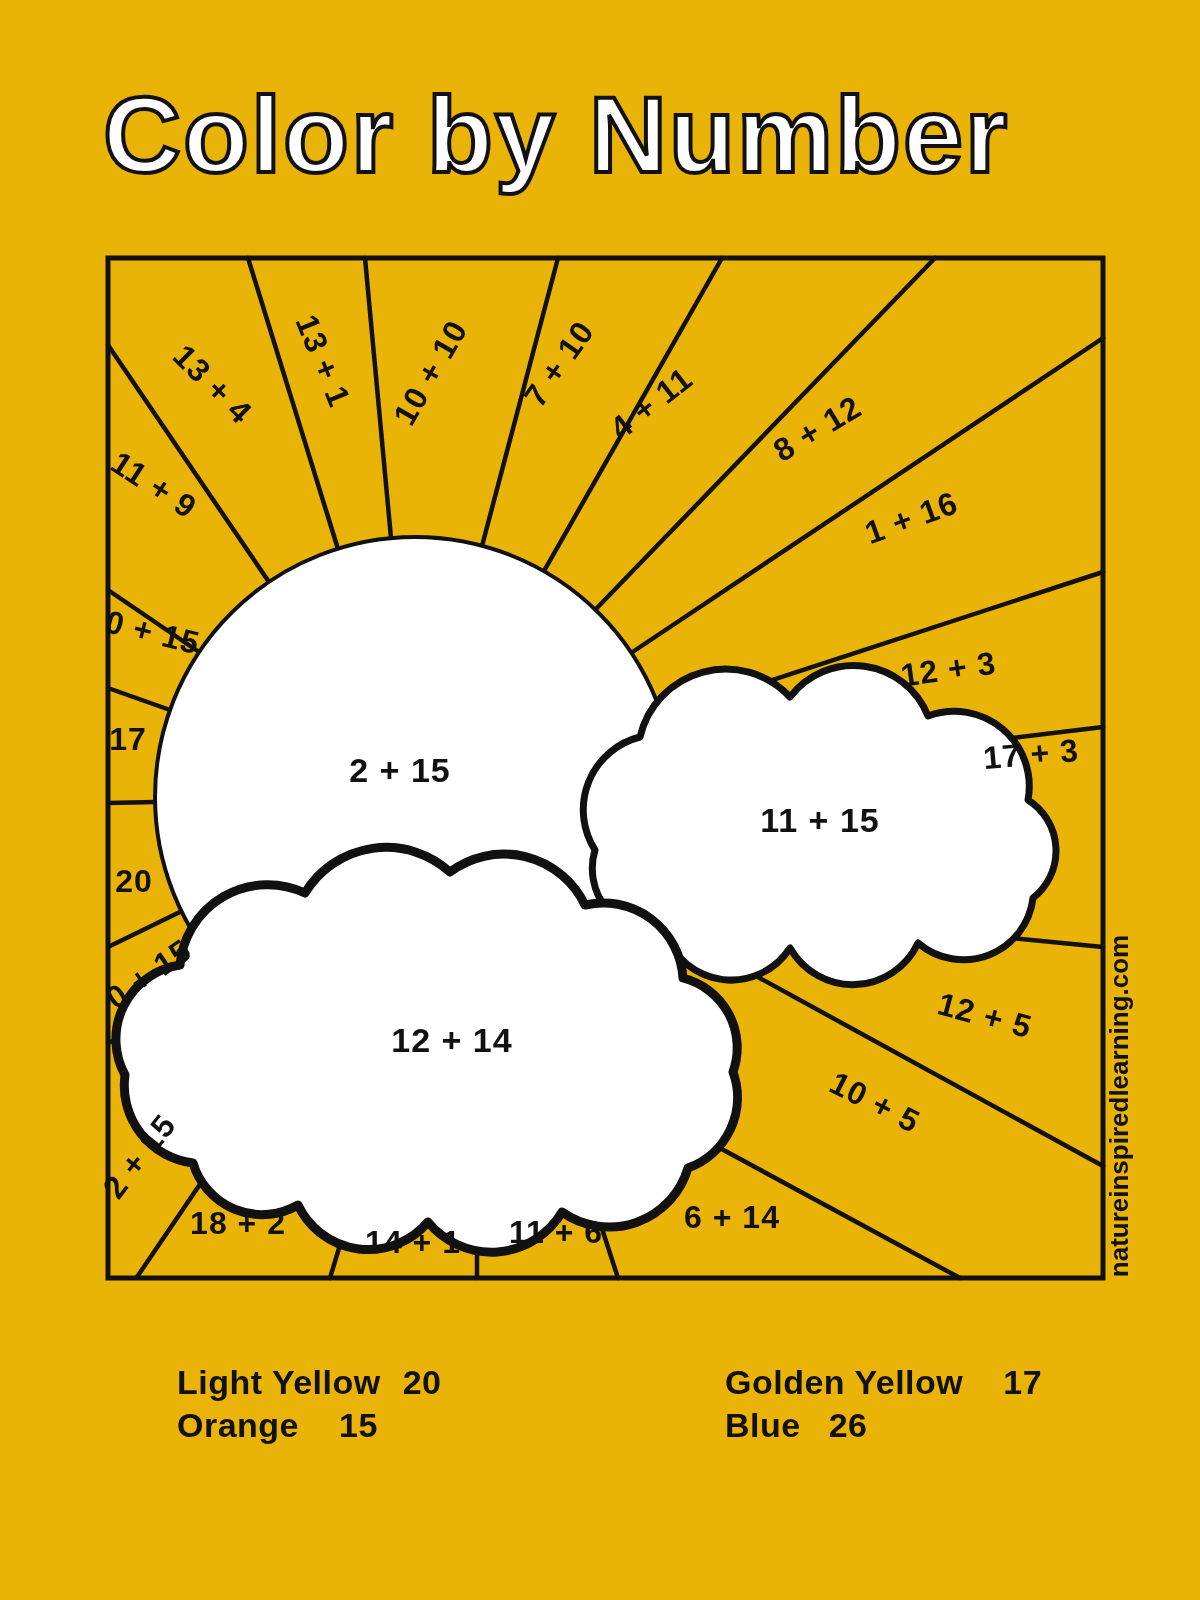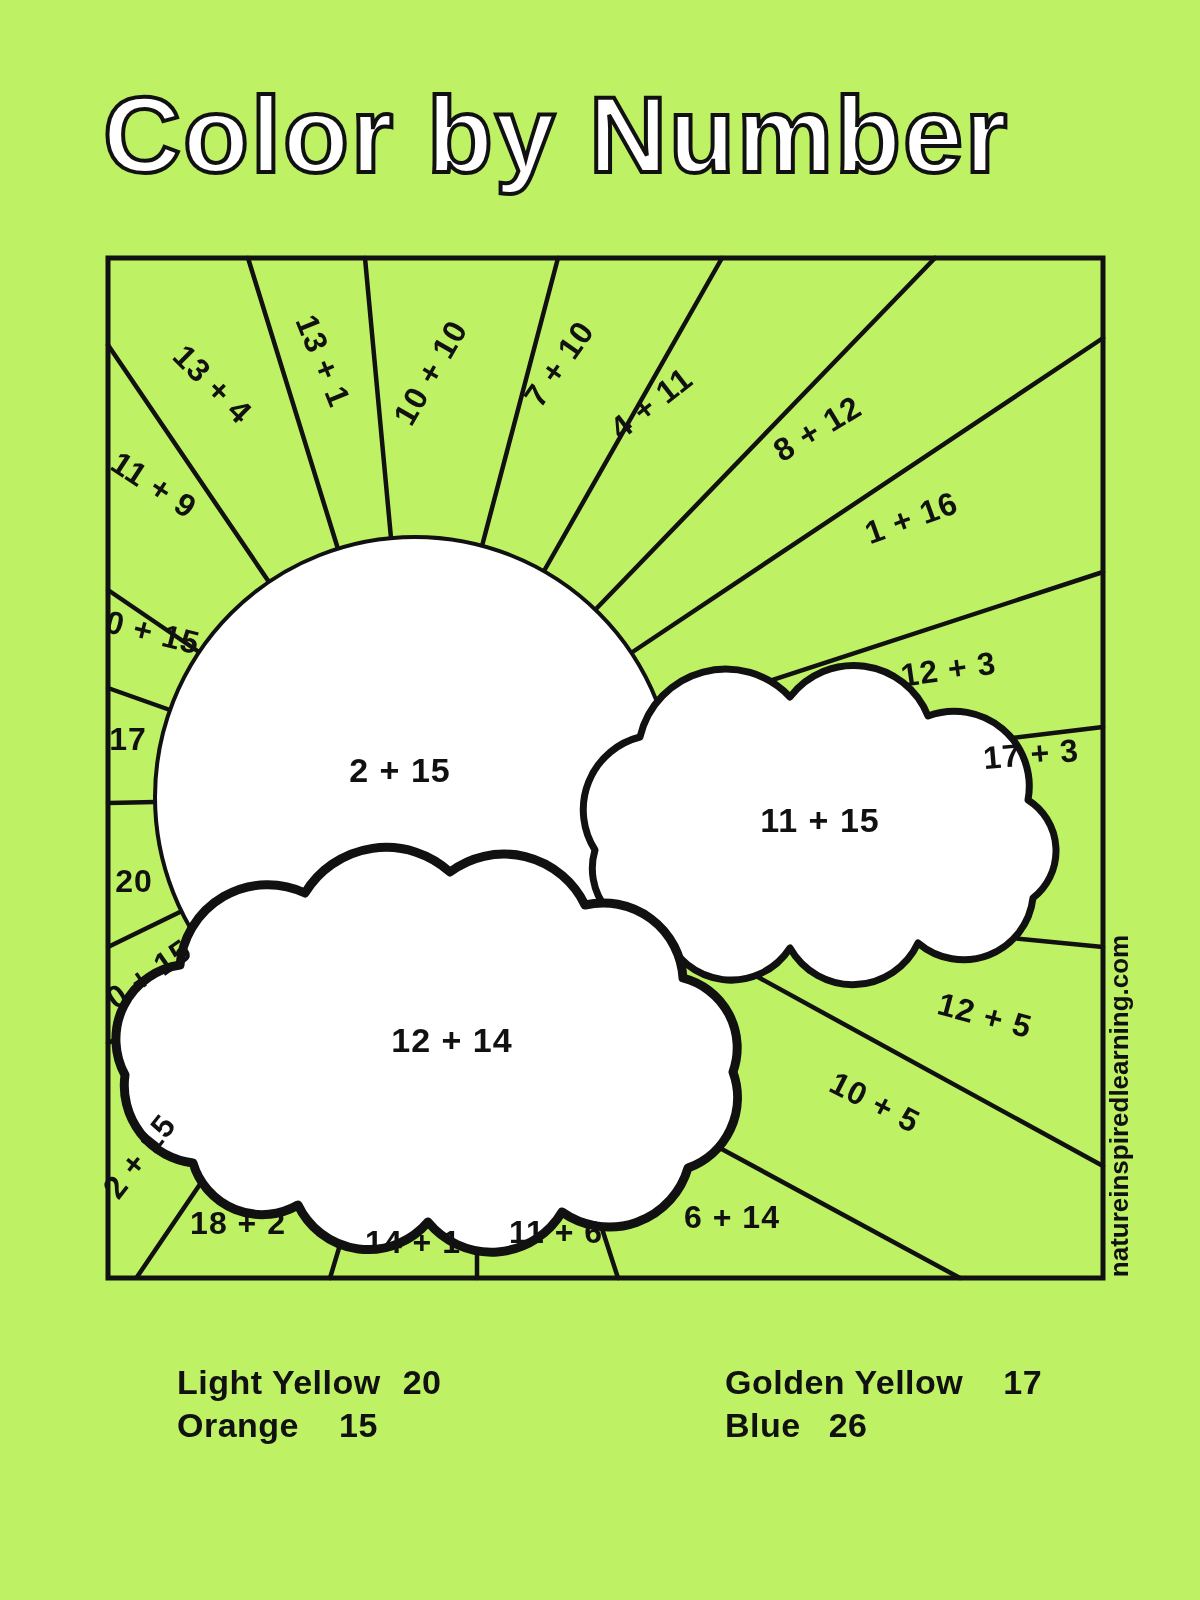--- a/index.html
+++ b/index.html
@@ -1,19 +1,19 @@
 <!DOCTYPE html>
 <html><head>
 <meta charset="utf-8">
 <style>
   html,body{margin:0;padding:0;background:#ffffff;}
   .page{
     position:relative;
     width:1200px;height:1600px;
-    background:#bef264;
+    background:#eab308;
     font-family:"Liberation Sans", sans-serif;
     overflow:hidden;
   }
   svg text{
     font-family:"Liberation Sans", sans-serif;
     fill:#111111;
   }
   .title-text{
     font-size:108px;
     font-weight:bold;

